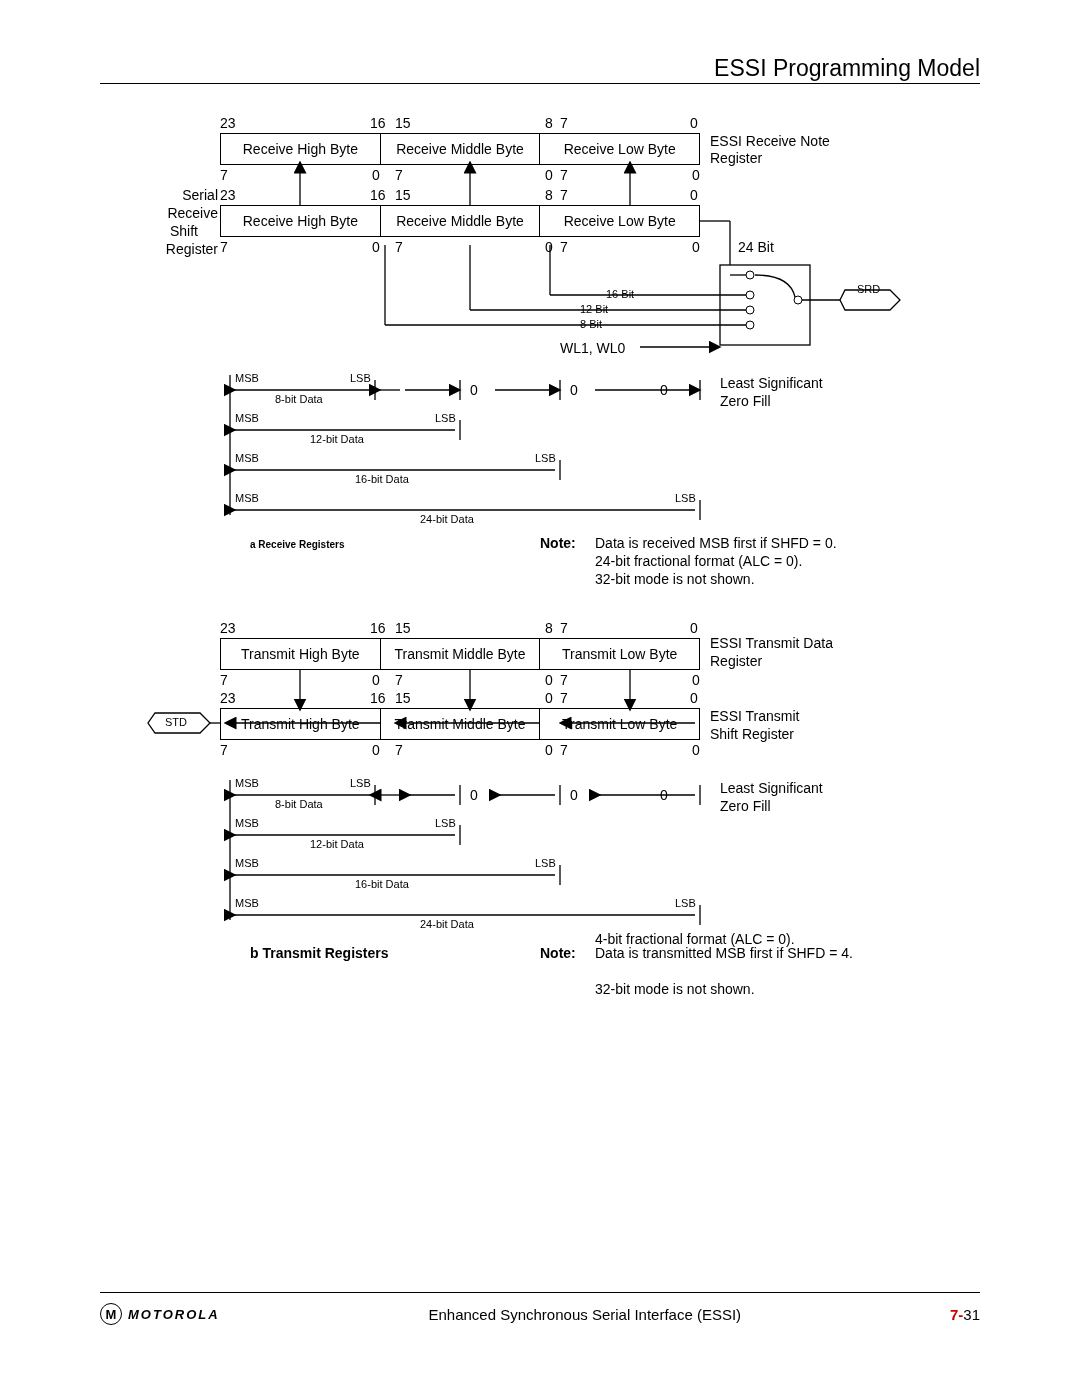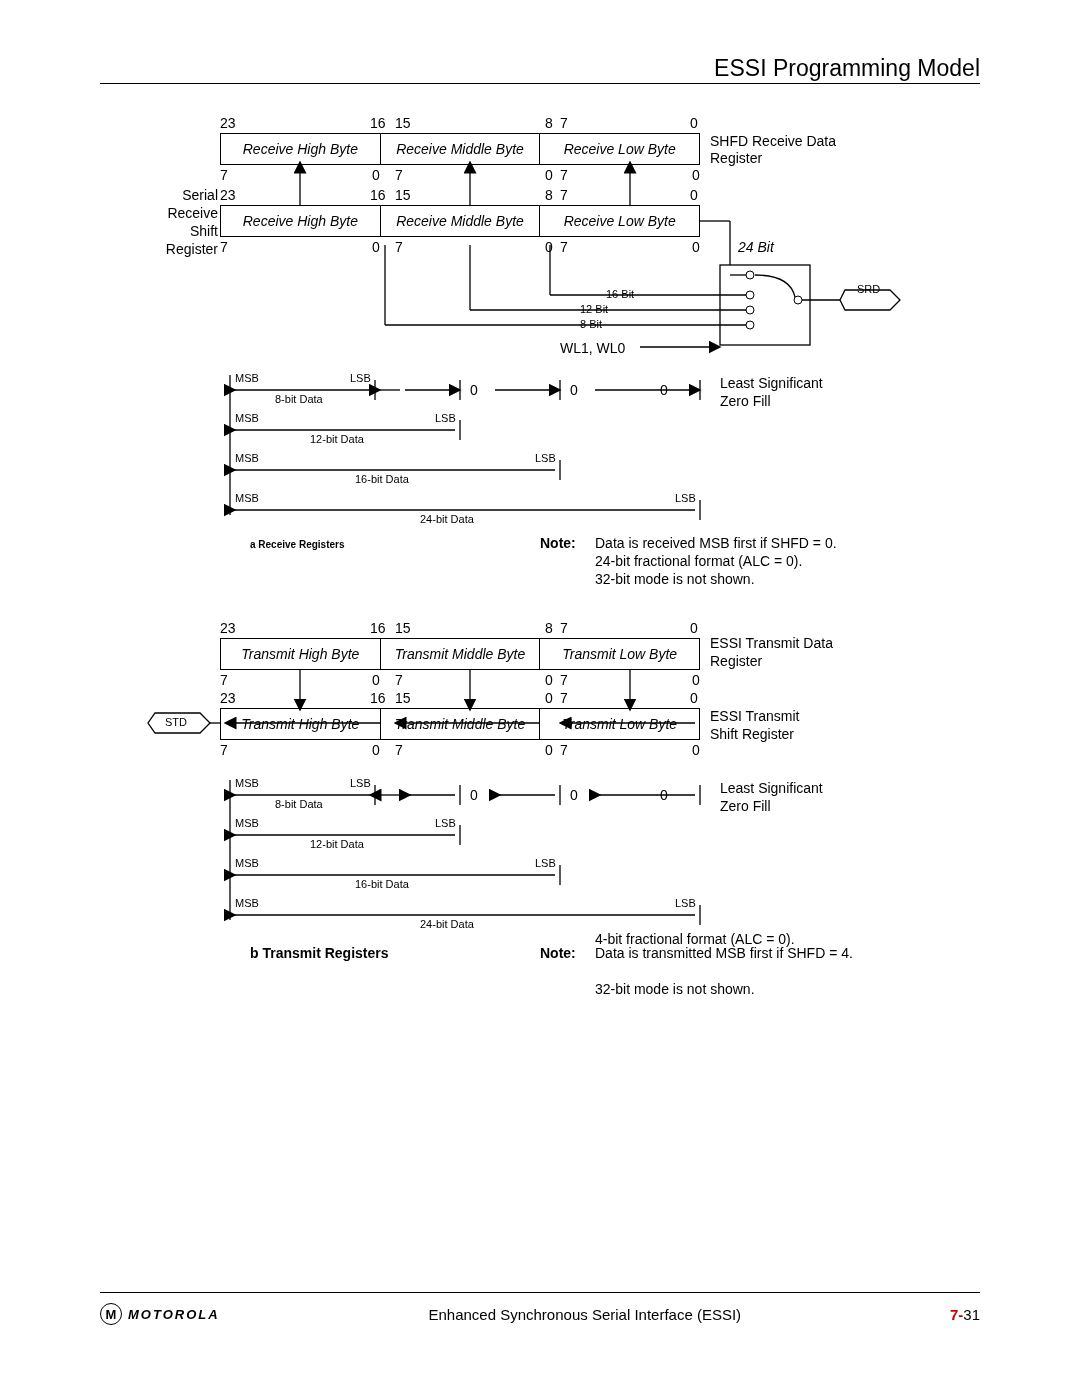--- a/index.html
+++ b/index.html
@@ -44,21 +44,20 @@
     height: 32px;
     font-size: 14px;
   }
   .reg-cell {
     border-right: 1.5px solid #000;
     display: flex;
     align-items: center;
     justify-content: center;
     flex: 1;
     padding: 0 4px;
-    font-style: italic;
   }
   .reg-cell:last-child { border-right: none; }
   .bitnum { font-size: 14px; }
   .tiny { font-size: 11px; }
   .bold { font-weight: bold; }
   .caption {
     position: absolute;
     width: 100%;
     text-align: center;
     font-size: 19px;
@@ -118,33 +117,33 @@
     <div class="abs bitnum" style="left:295px; top:0;">15</div>
     <div class="abs bitnum" style="left:445px; top:0;">8</div>
     <div class="abs bitnum" style="left:460px; top:0;">7</div>
     <div class="abs bitnum" style="left:590px; top:0;">0</div>
 
     <div class="abs reg-row" style="left:120px; top:18px; width:480px;">
       <div class="reg-cell">Receive High Byte</div>
       <div class="reg-cell">Receive Middle Byte</div>
       <div class="reg-cell">Receive Low Byte</div>
     </div>
-    <div class="abs" style="left:610px; top:18px; font-size:14px;">SHFD Receive Data</div>
+    <div class="abs" style="left:610px; top:18px; font-size:14px;">ESSI Receive Note</div>
     <div class="abs" style="left:610px; top:35px; font-size:14px;">Register</div>
 
     <div class="abs bitnum" style="left:120px; top:52px;">7</div>
     <div class="abs bitnum" style="left:272px; top:52px;">0</div>
     <div class="abs bitnum" style="left:295px; top:52px;">7</div>
     <div class="abs bitnum" style="left:445px; top:52px;">0</div>
     <div class="abs bitnum" style="left:460px; top:52px;">7</div>
     <div class="abs bitnum" style="left:592px; top:52px;">0</div>
 
     <div class="abs bitnum" style="left:70px; top:72px; text-align:right; width:48px;">Serial</div>
     <div class="abs bitnum" style="left:55px; top:90px; text-align:right; width:63px;">Receive</div>
-    <div class="abs bitnum" style="left:70px; top:108px; text-align:right; width:48px;">Shift</div>
+    <div class="abs bitnum" style="left:70px; top:108px; text-align:left; width:48px;">Shift</div>
     <div class="abs bitnum" style="left:55px; top:126px; text-align:right; width:63px;">Register</div>
 
     <div class="abs bitnum" style="left:120px; top:72px;">23</div>
     <div class="abs bitnum" style="left:270px; top:72px;">16</div>
     <div class="abs bitnum" style="left:295px; top:72px;">15</div>
     <div class="abs bitnum" style="left:445px; top:72px;">8</div>
     <div class="abs bitnum" style="left:460px; top:72px;">7</div>
     <div class="abs bitnum" style="left:590px; top:72px;">0</div>
 
     <div class="abs reg-row" style="left:120px; top:90px; width:480px;">
@@ -152,21 +151,21 @@
       <div class="reg-cell">Receive Middle Byte</div>
       <div class="reg-cell">Receive Low Byte</div>
     </div>
     <div class="abs bitnum" style="left:120px; top:124px;">7</div>
     <div class="abs bitnum" style="left:272px; top:124px;">0</div>
     <div class="abs bitnum" style="left:295px; top:124px;">7</div>
     <div class="abs bitnum" style="left:445px; top:124px;">0</div>
     <div class="abs bitnum" style="left:460px; top:124px;">7</div>
     <div class="abs bitnum" style="left:592px; top:124px;">0</div>
 
-    <div class="abs bitnum" style="left:638px; top:124px;font-style:italic;">24 Bit</div>
+    <div class="abs bitnum" style="left:638px; top:124px;">24 Bit</div>
 
     <svg width="880" height="1000">
 
       <defs>
         <marker id="ah" markerWidth="10" markerHeight="10" refX="5" refY="5" orient="auto">
           <path d="M0,0 L10,5 L0,10 z" fill="#000"></path>
         </marker>
         <marker id="ahopen" markerWidth="10" markerHeight="10" refX="5" refY="5" orient="auto">
           <path d="M0,0 L10,5 L0,10 z" fill="#fff" stroke="#000"></path>
         </marker>

